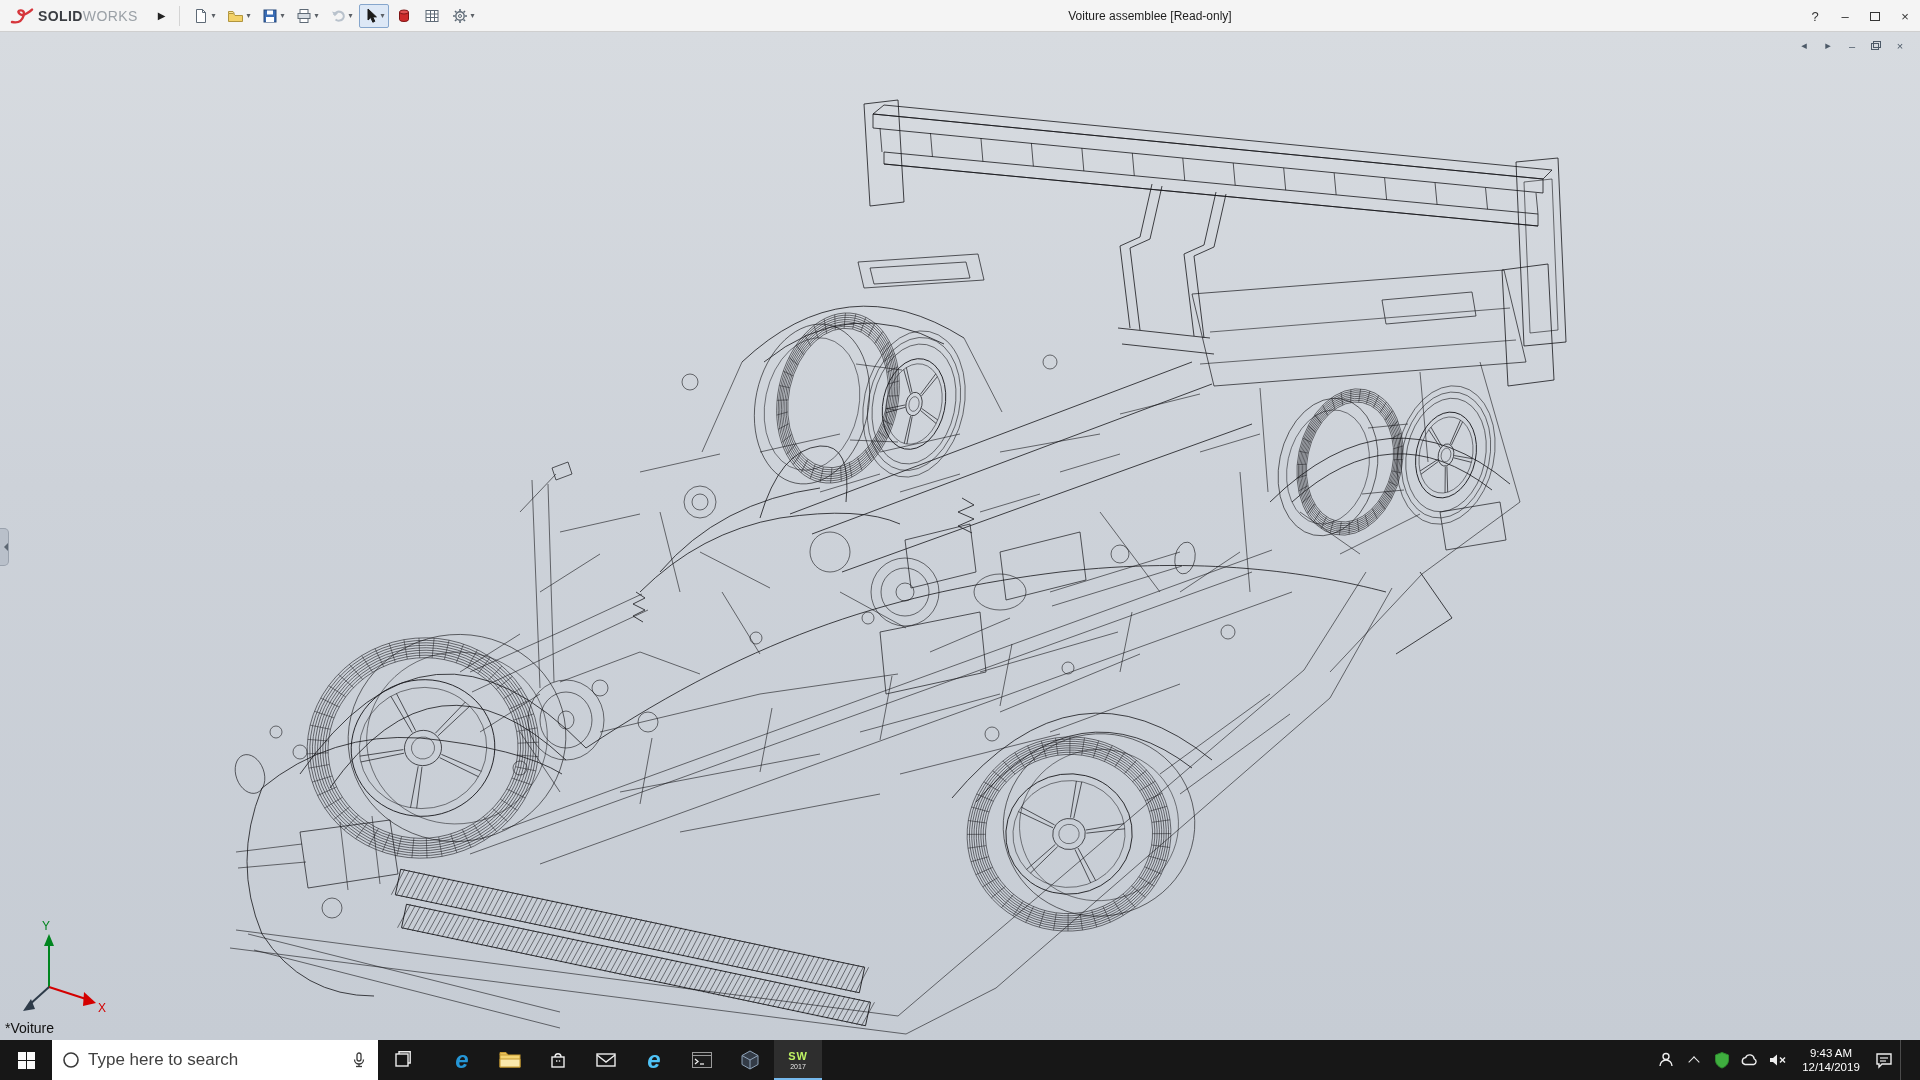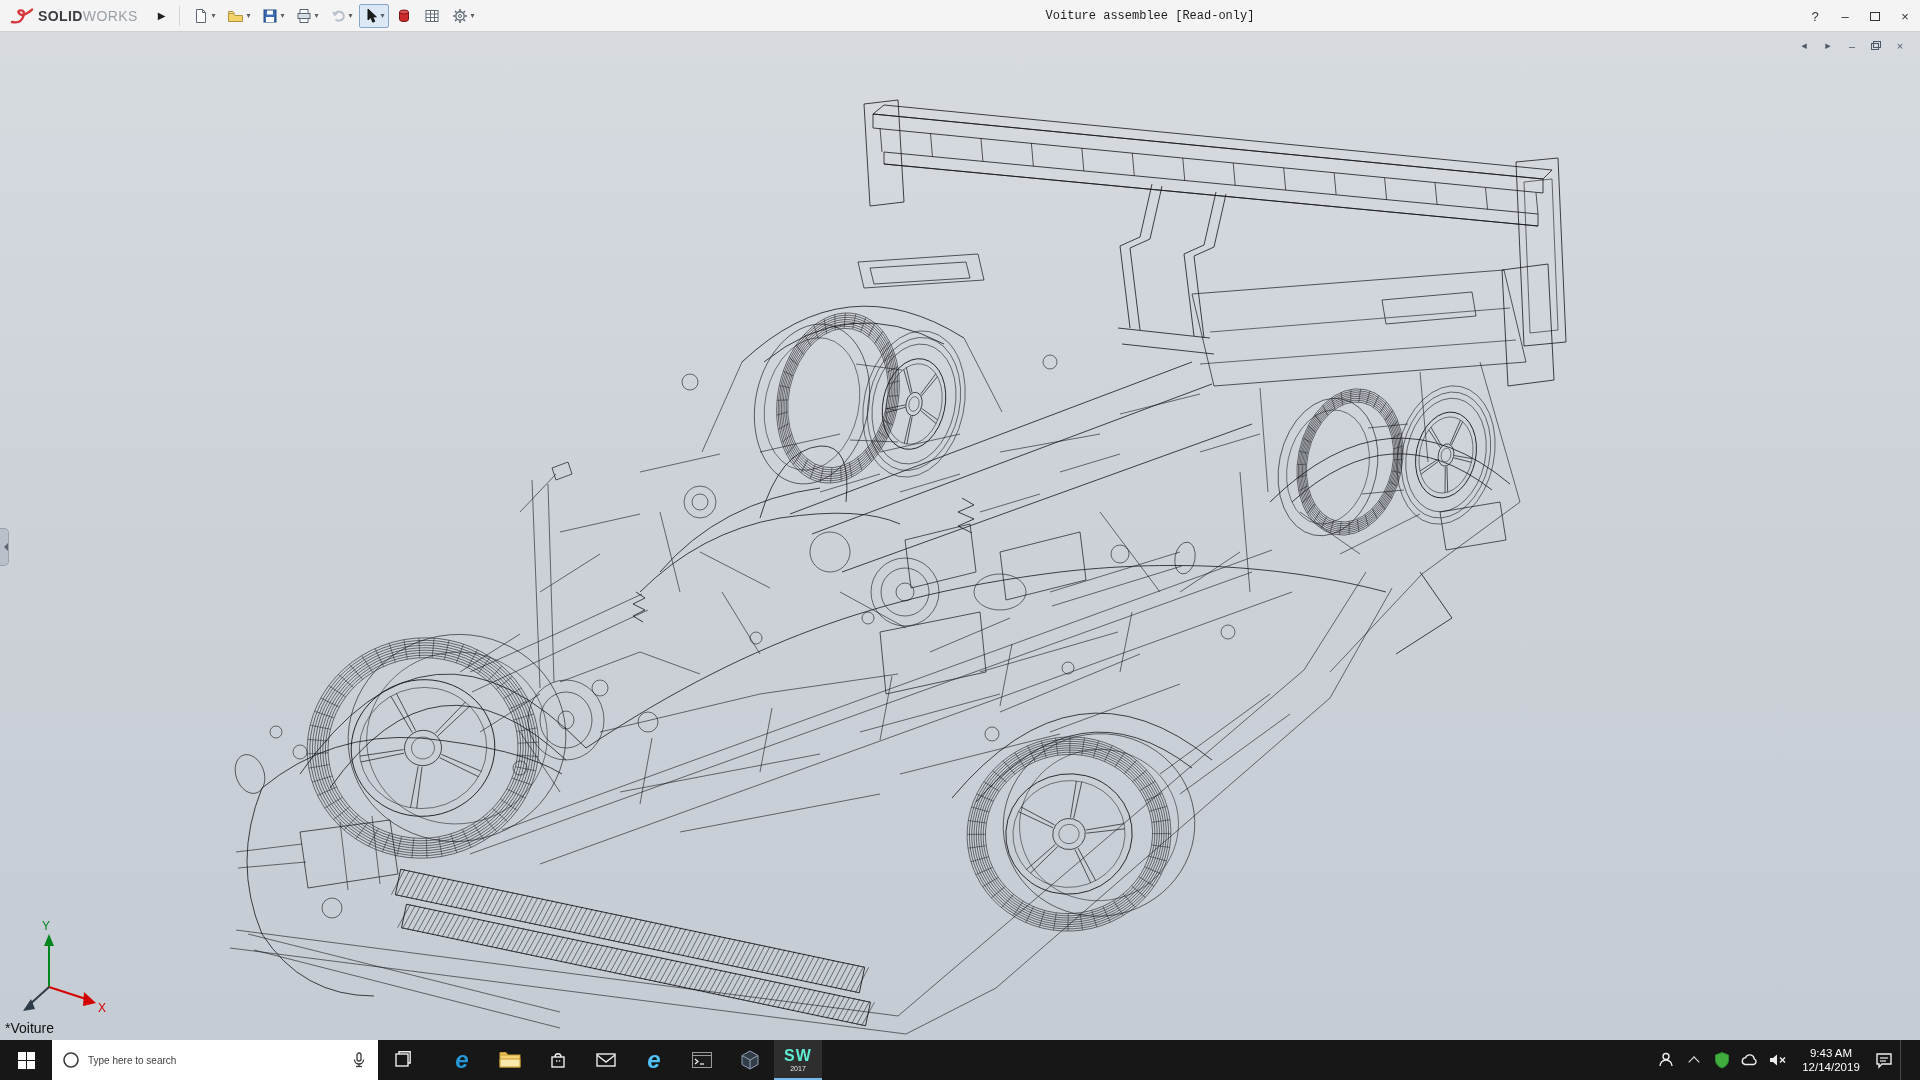--- a/index.html
+++ b/index.html
@@ -12,21 +12,21 @@
   .brand { display:flex; align-items:center; padding-left:10px; gap:4px; }
   .brand-text { font-size:14px; letter-spacing:.4px; }
   .brand-solid { font-weight:bold; color:#3a3d42; }
   .brand-works { font-weight:normal; color:#9aa0a6; }
   .expand-arrow { font-size:10px; color:#222; margin-left:14px; cursor:default; padding:4px 6px; }
   .tb-sep { width:1px; height:20px; background:#d4d4d4; margin:0 8px; }
   .qat { display:flex; align-items:center; gap:2px; }
   .qat-btn { display:flex; align-items:center; gap:2px; padding:3px 4px; border:1px solid transparent; border-radius:2px; }
   .qat-btn.pressed { background:#dde8f6; border-color:#86a6cc; }
   .caret { font-size:8px; color:#5b6066; }
-  .win-title { position:absolute; left:540px; right:160px; text-align:center; font-size:12px; color:#1d1d1d;font-family:Liberation Mono, monospace; }
+  .win-title { position:absolute; left:540px; right:160px; text-align:center; font-size:12px; color:#1d1d1d; }
   .win-btns { position:absolute; right:0; top:0; height:32px; display:flex; align-items:center; }
   .win-btn { width:30px; height:32px; display:flex; align-items:center; justify-content:center;
     font-size:13px; color:#333; }
   .max-box { width:10px; height:9px; border:1px solid #333; display:inline-block; }
 
   
   .viewport { position:absolute; top:32px; left:0; width:1920px; height:1008px;
     background:linear-gradient(180deg,#d7dbe0 0%, #cdd2d9 45%, #c6ccd4 100%); overflow:hidden; }
   .doc-controls { position:absolute; top:6px; right:12px; display:flex; gap:8px; align-items:center; z-index:5; }
   .doc-ctl { width:16px; height:15px; display:flex; align-items:center; justify-content:center;
@@ -41,30 +41,30 @@
   .view-label { position:absolute; left:5px; bottom:4px; font-size:14px; color:#101010; }
   #car-svg { position:absolute; inset:0; }
 
   
   .taskbar { position:absolute; bottom:0; left:0; width:1920px; height:40px; background:#171717;
     display:flex; align-items:stretch; z-index:20; }
   .tb-start { width:52px; display:flex; align-items:center; justify-content:center; }
   .winlogo { display:grid; grid-template-columns:8px 8px; grid-template-rows:8px 8px; gap:1px; }
   .winlogo span { background:#fbfbfb; display:block; }
   .tb-search { width:326px; background:#ffffff; display:flex; align-items:center; gap:8px; padding:0 10px; }
-  .tb-search input { flex:1; border:none; outline:none; font-size:10px; color:#444; background:transparent;
+  .tb-search input { flex:1; border:none; outline:none; font-size:17px; color:#444; background:transparent;
     font-family:"Liberation Sans", sans-serif; }
   .tb-search input::placeholder { color:#414141; opacity:1; }
   .tb-slot { width:48px; display:flex; align-items:center; justify-content:center; position:relative; }
   .tb-slot.first-app { margin-left:12px; }
   .tb-slot.active { background:rgba(255,255,255,.10); box-shadow:inset 0 -2px 0 #76b9ed; }
   .edge-e { font-size:24px; font-weight:bold; color:#2596d6; font-style:italic; line-height:1; }
   .ie-e { font-size:24px; font-weight:bold; color:#4fc3f7; font-style:italic; line-height:1; }
   .sw-badge { text-align:center; line-height:1; }
-  .sw-badge .sw { color:#5eead4; font-weight:bold; font-size:16px; letter-spacing:1px; display:block; }
+  .sw-badge .sw { color:#bef264; font-weight:bold; font-size:11px; letter-spacing:1px; display:block; }
   .sw-badge .yr { color:#e8e8e8; font-size:7px; display:block; margin-top:1px; }
   .tray { margin-left:auto; display:flex; align-items:center; gap:4px; padding-right:14px; }
   .tray-ico { width:24px; height:40px; display:flex; align-items:center; justify-content:center; }
   .chev-up { width:8px; height:8px; border-left:1.6px solid #e9e9e9; border-top:1.6px solid #e9e9e9;
     transform:rotate(45deg); margin-top:4px; }
   .clock { width:74px; text-align:center; color:#ffffff; font-size:11.5px; line-height:14px; }
   .show-desktop { width:6px; border-left:1px solid #4b4b4b; height:40px; }
   svg.micon { display:block; }
 </style>
 </head>

